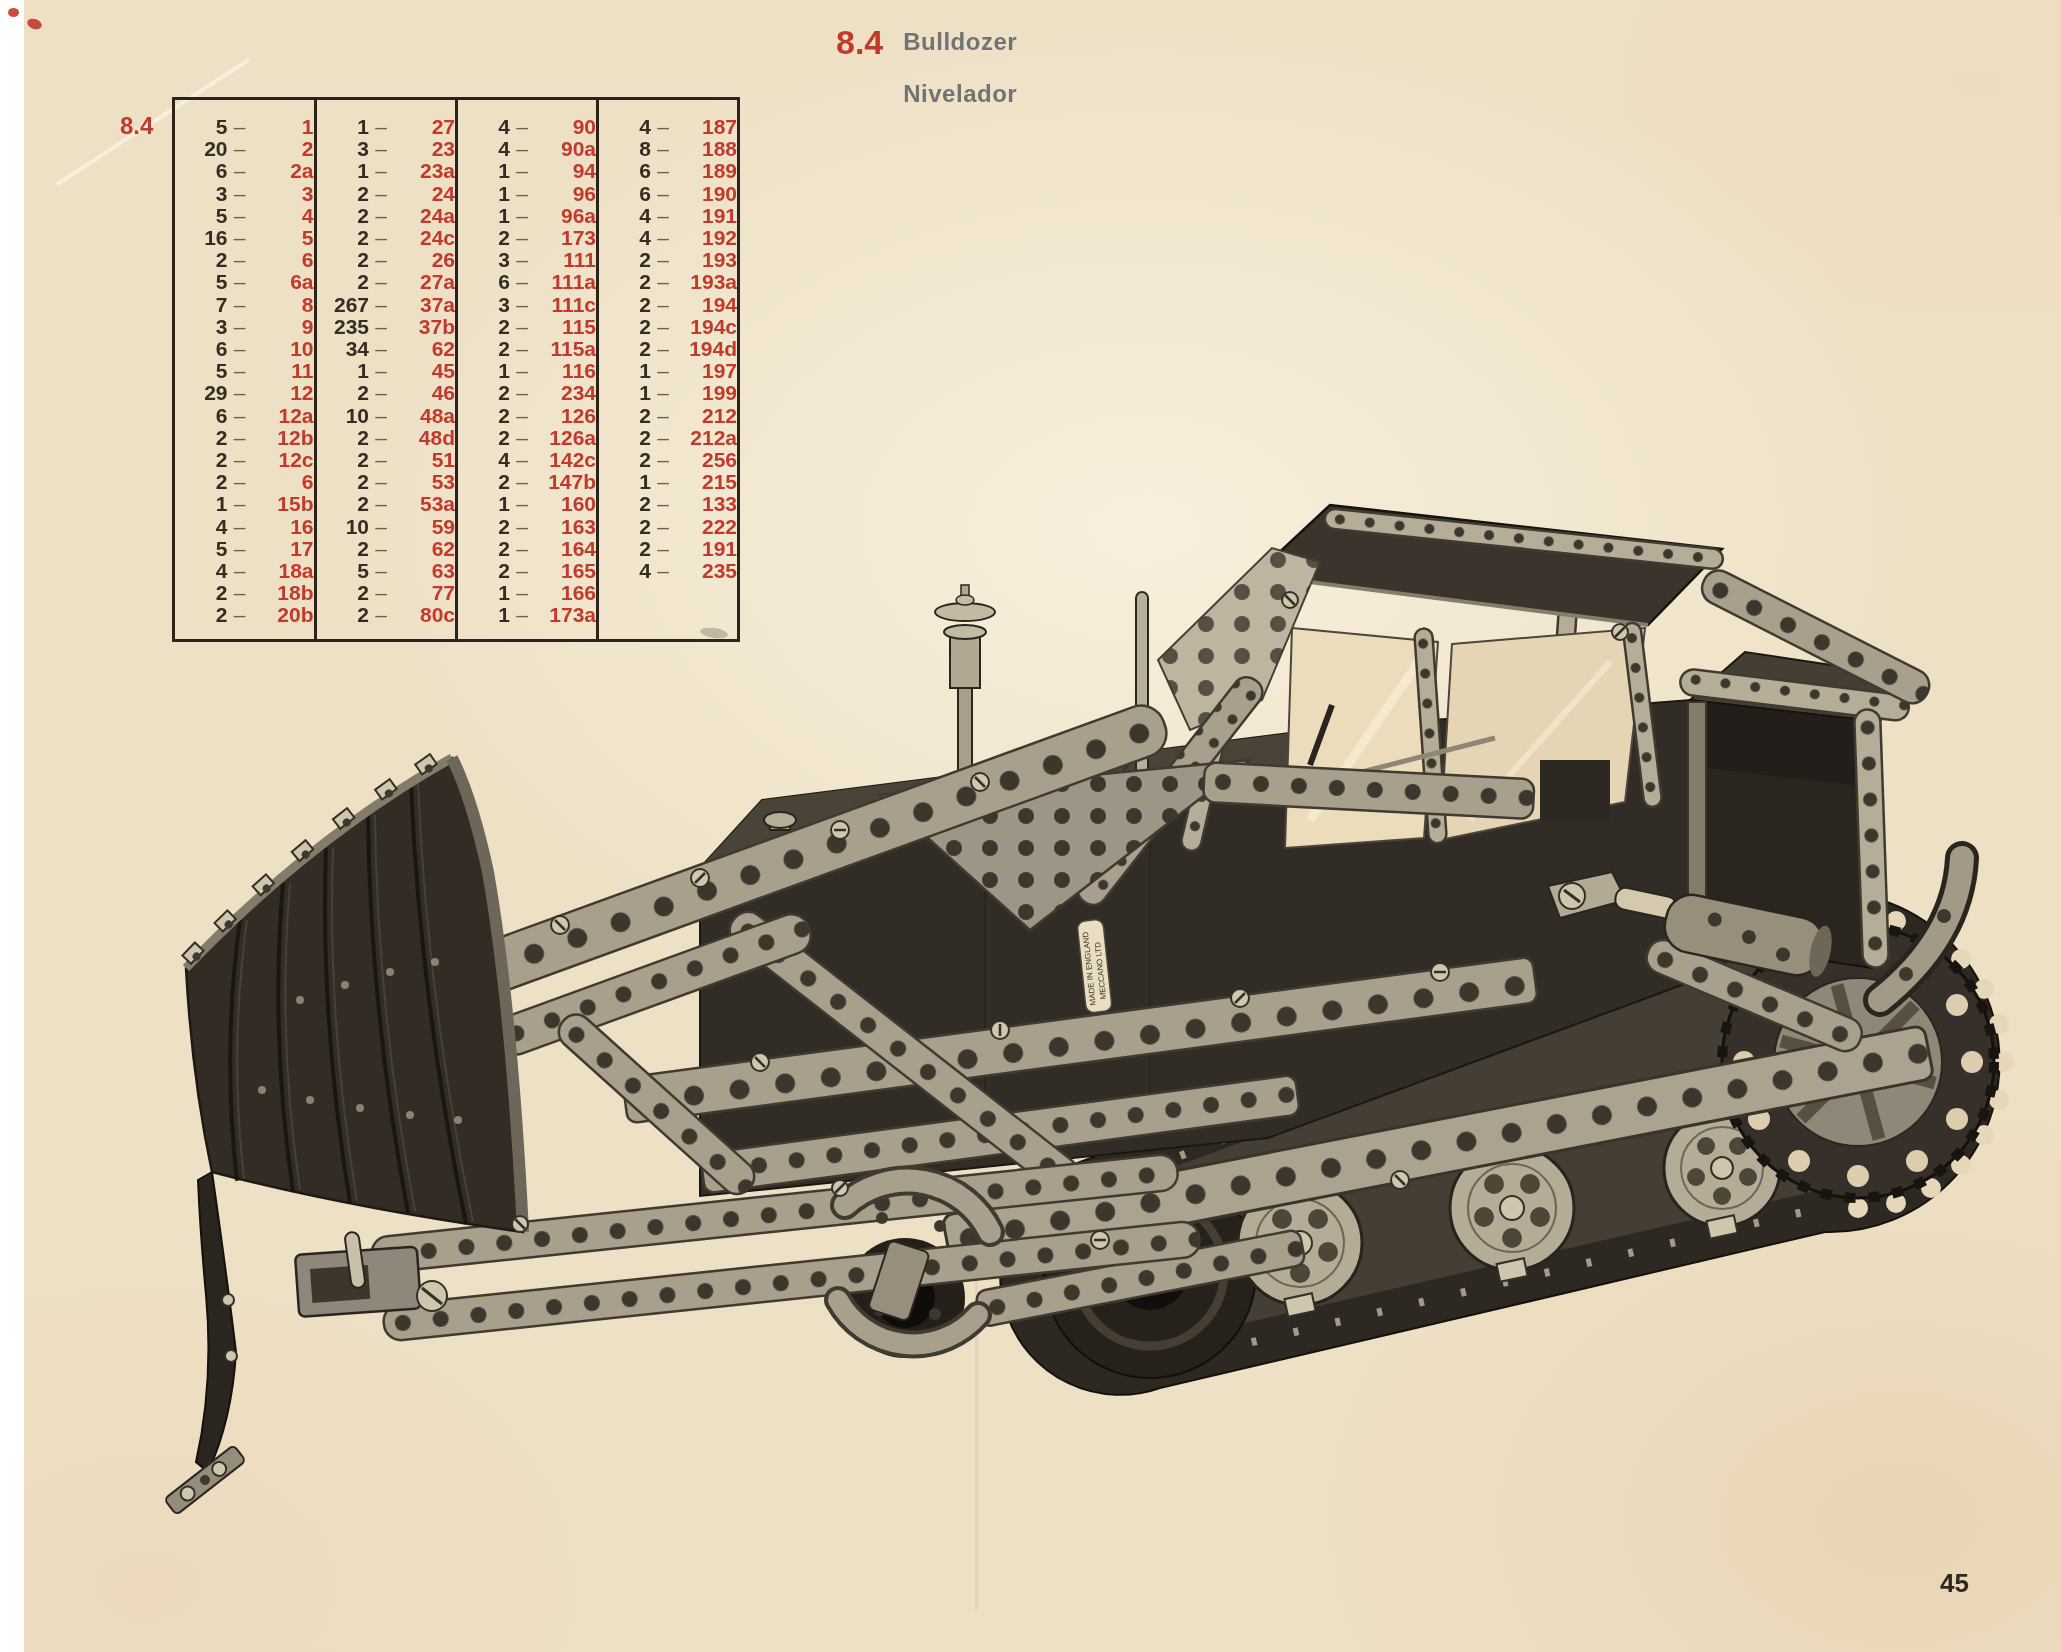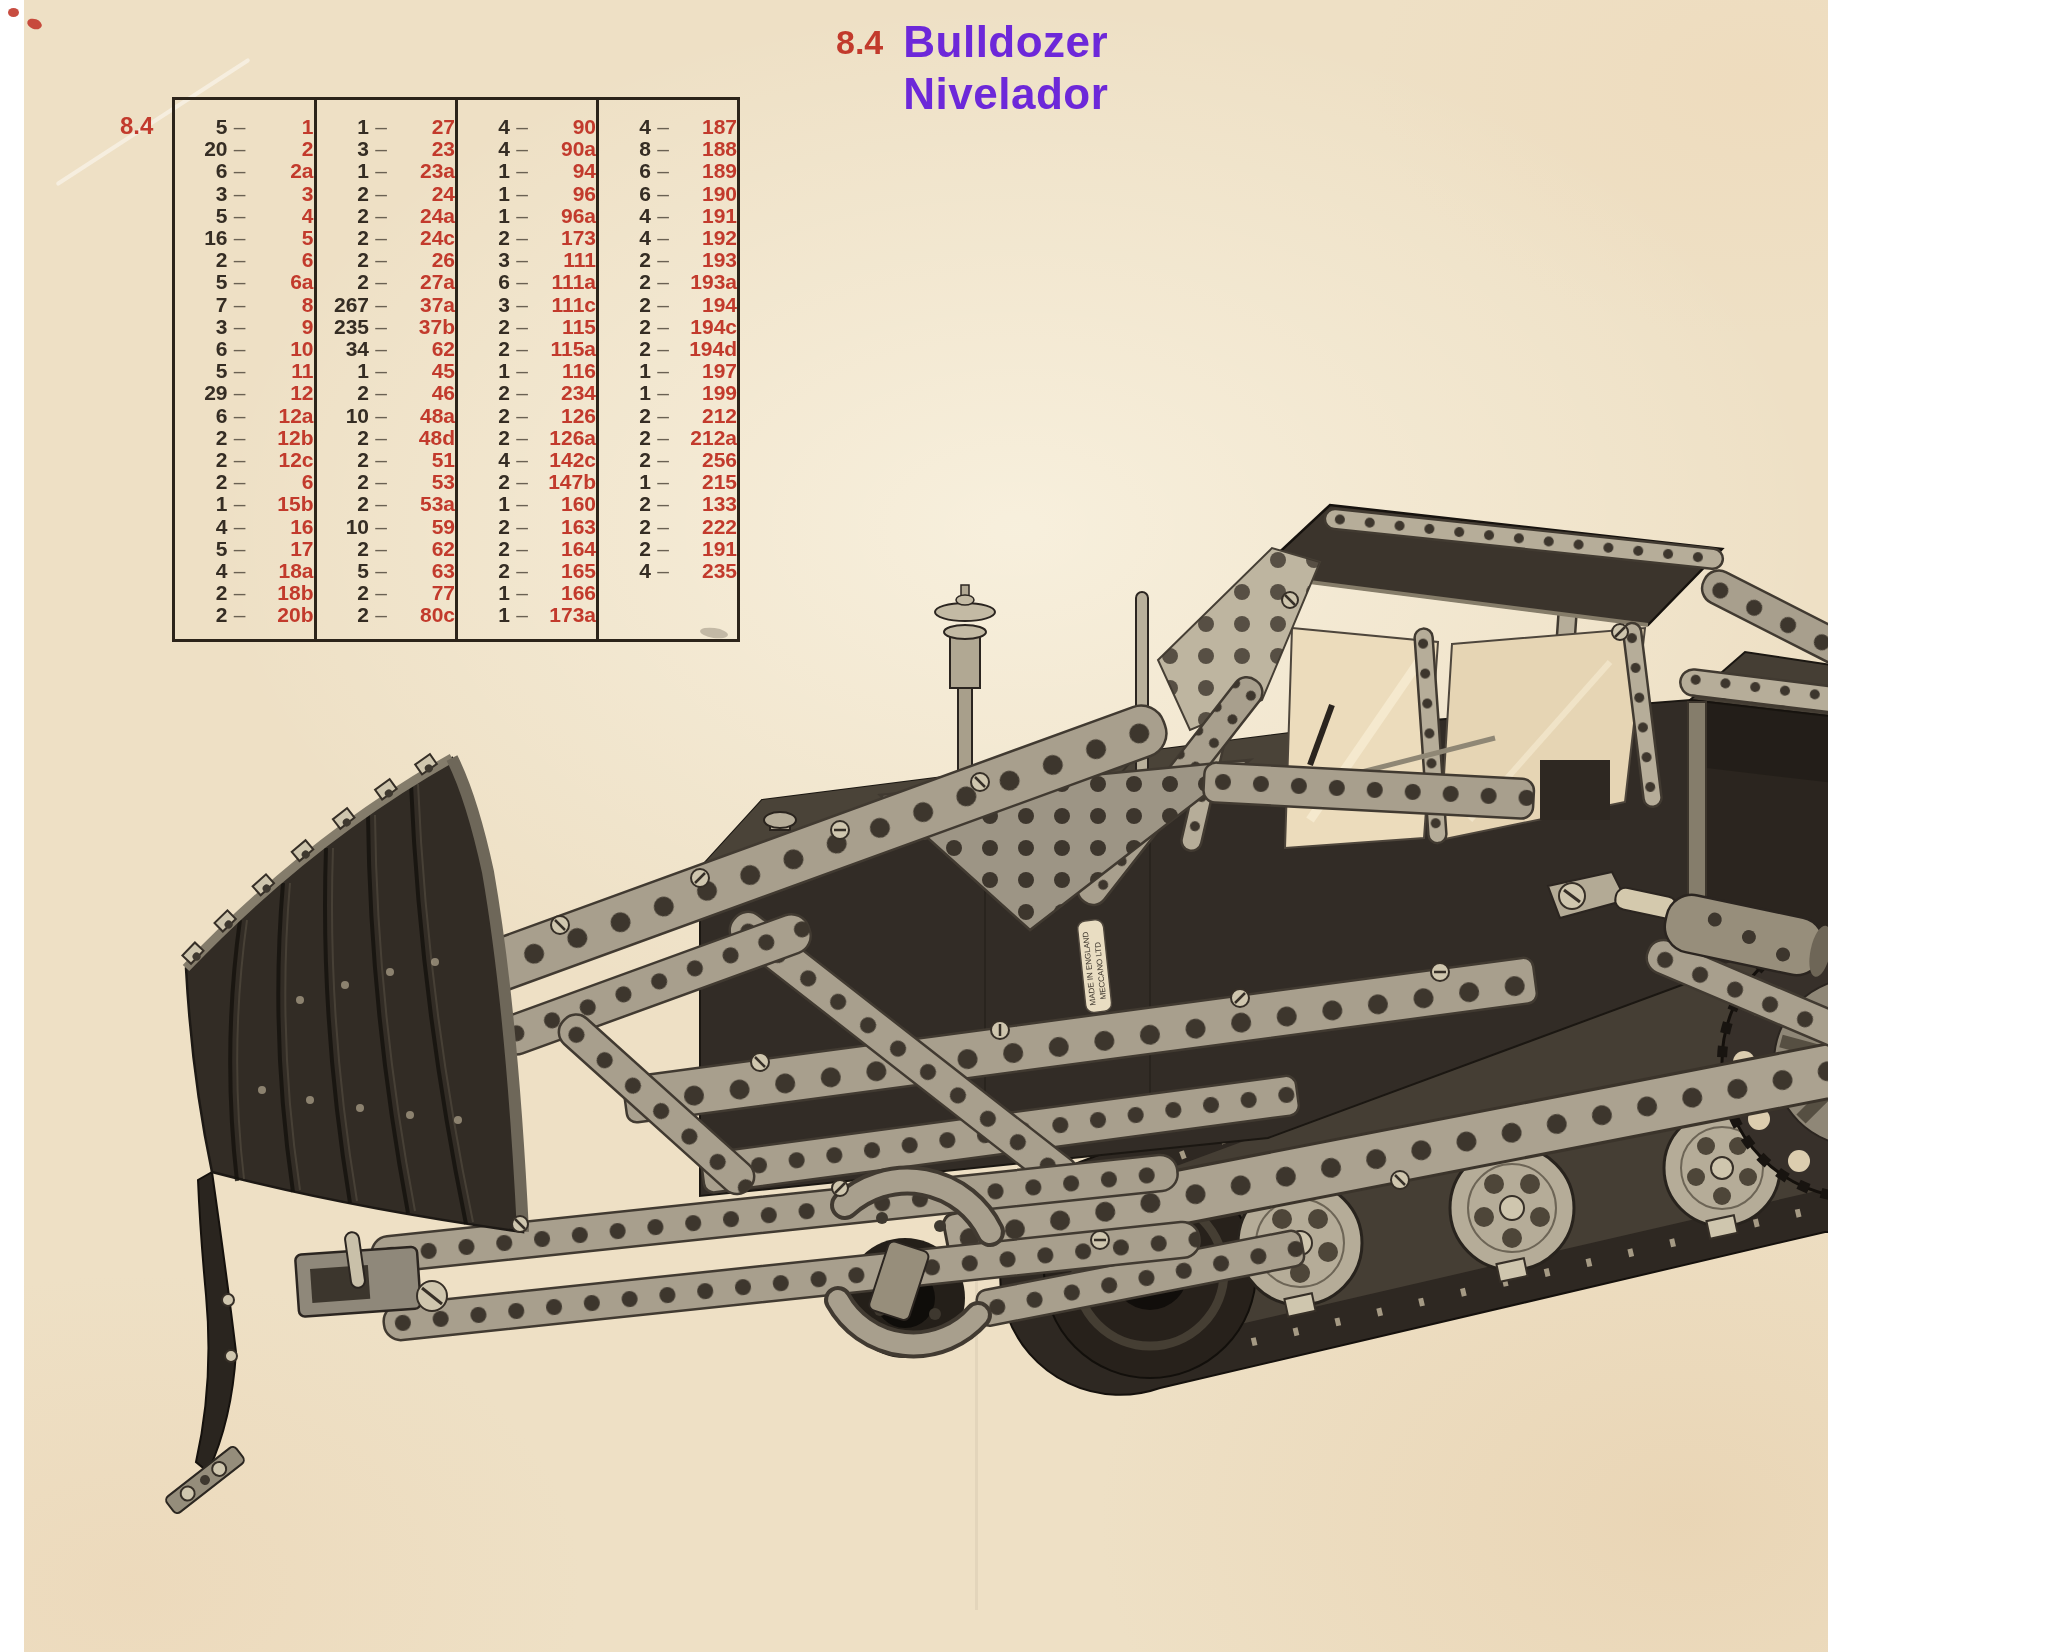--- a/index.html
+++ b/index.html
@@ -1,16 +1,16 @@
 <!DOCTYPE html>
 <html style="--red: #c23a2c;"><head>
 <meta charset="utf-8">
 <style>
   html,body{margin:0;padding:0;background:#ffffff;}
-  .stage{position:relative;width:1828px;height:1652px;overflow:hidden;
+  .stage{position:relative;width:2061px;height:1652px;overflow:hidden;
          font-family:"Liberation Sans", sans-serif;background:#fff;}
   .paper{position:absolute;left:24px;top:0;right:0;bottom:0;
     background:
       radial-gradient(1300px 850px at 55% 32%, rgba(255,252,240,.55), transparent 62%),
       radial-gradient(900px 650px at 92% 92%, rgba(226,196,156,.38), transparent 65%),
       radial-gradient(750px 520px at 6% 96%, rgba(233,204,168,.32), transparent 60%),
       radial-gradient(640px 420px at 96% 5%, rgba(238,214,180,.42), transparent 60%),
       #eee0c5;}
   .crease1{position:absolute;left:38px;top:120px;width:230px;height:4px;
     background:rgba(255,255,255,.45);transform:rotate(-33deg);border-radius:4px;}
@@ -20,21 +20,21 @@
   .speck.s1{left:8px;top:8px;width:11px;height:9px;}
   .speck.s2{left:27px;top:19px;width:15px;height:10px;transform:rotate(20deg);}
   .smudge{position:absolute;left:700px;top:628px;width:28px;height:10px;
     background:rgba(118,108,92,.38);border-radius:50%;transform:rotate(8deg);}
 
   .section-label{position:absolute;left:120px;top:112px;font-size:24px;font-weight:bold;
     color:var(--red,#c23a2c);}
   .title-block{position:absolute;left:836px;top:16px;display:flex;align-items:flex-start;}
   .title-num{font-size:34px;font-weight:bold;color:var(--red,#c23a2c);margin-right:20px;line-height:52px;}
   .title-lines{display:flex;flex-direction:column;}
-  .title-line{font-size:44px;font-weight:bold;color:#6d28d9;line-height:52px;letter-spacing:.5px;}
+  .title-line{font-size:24px;font-weight:bold;color:#737373;line-height:52px;letter-spacing:.5px;}
 
   .parts-table{position:absolute;left:172px;top:97px;width:568px;height:545px;
     border:3px solid #2c241a;box-sizing:border-box;display:grid;
     grid-template-columns:repeat(4,1fr);background:transparent;}
   .pt-col{padding-top:16px;box-sizing:border-box;}
   .pt-col + .pt-col{border-left:3px solid #2c241a;}
   .pt-row{display:grid;grid-template-columns:52px 24px 62px;justify-content:center;
     line-height:22.2px;font-size:21px;font-weight:bold;}
   .pt-row .q{color:#352d24;text-align:right;}
   .pt-row .d{color:#6a6153;text-align:center;font-weight:normal;}

